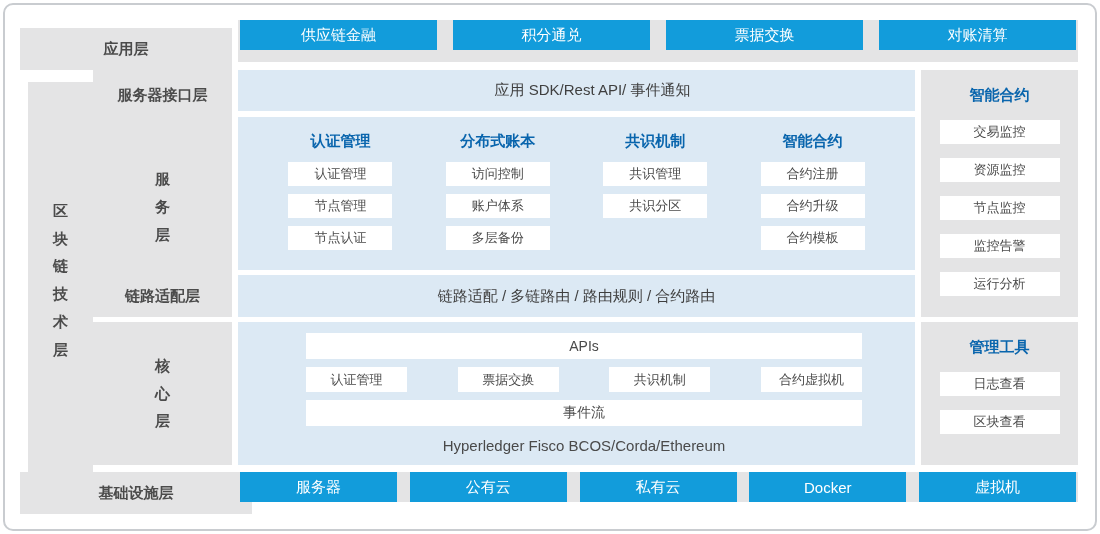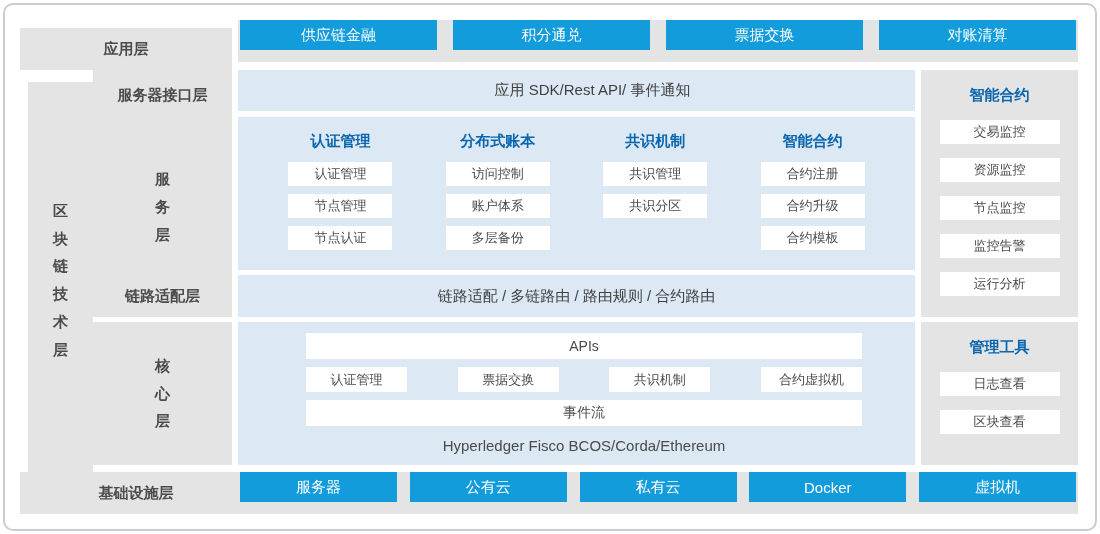--- a/index.html
+++ b/index.html
@@ -116,20 +116,20 @@
     <div class="white-box side-item">运行分析</div>
   </div>
 
   <div class="abs gray side-panel" style="left:921px;top:322px;width:157px;height:143px;">
     <div class="side-title">管理工具</div>
     <div class="white-box side-item">日志查看</div>
     <div class="white-box side-item">区块查看</div>
   </div>
 
   <div class="abs gray layer-label" style="left:20px;top:472px;width:232px;height:42px;text-align:right;">基础设施层</div>
-  <div class="abs gray strip" style="left:238px;top:472px;width:840px;height:42px;">
+  <div class="abs gray strip" style="left:238px;top:472px;width:840px;height:30px;">
     <div class="btn btn-infra">服务器</div>
     <div class="btn btn-infra">公有云</div>
     <div class="btn btn-infra">私有云</div>
     <div class="btn btn-infra">Docker</div>
     <div class="btn btn-infra">虚拟机</div>
   </div>
 </div>
 
 </body></html>

